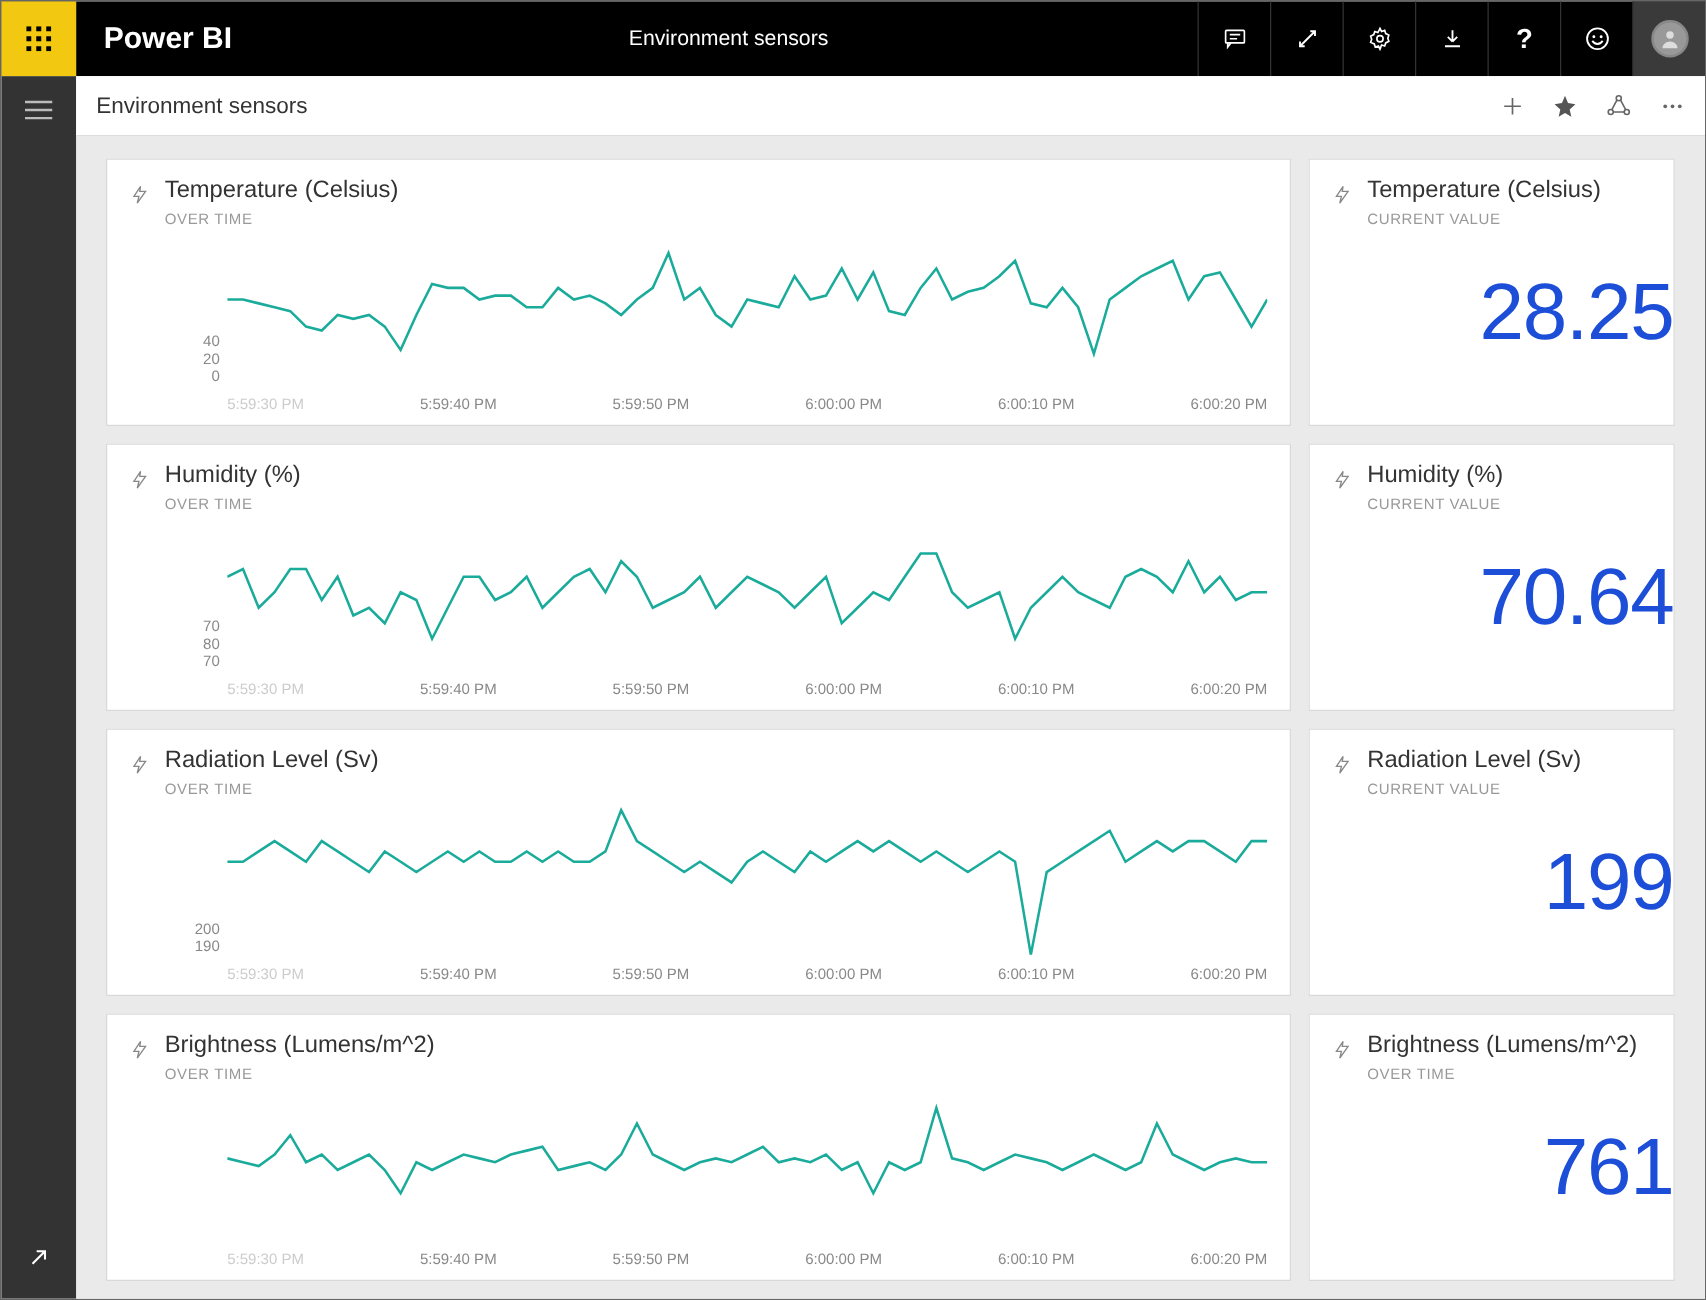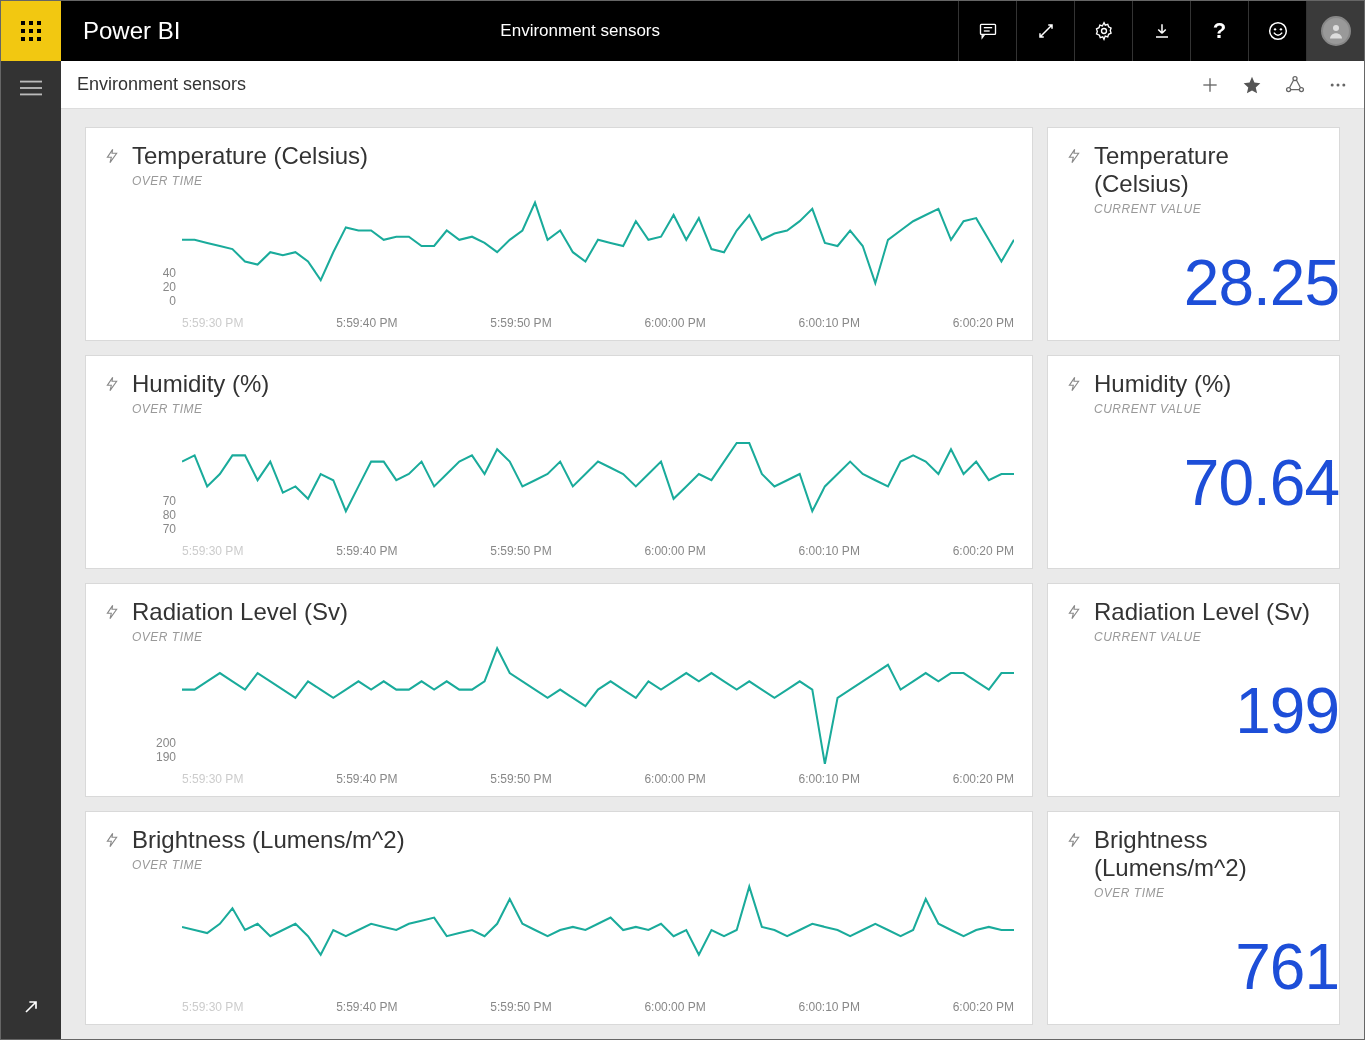--- a/index.html
+++ b/index.html
@@ -5,21 +5,21 @@
 * { box-sizing: border-box; margin: 0; padding: 0; }
 body {
   width: 1365px; height: 1040px;
   font-family: "Segoe UI", -apple-system, sans-serif;
   background: #fff; overflow: hidden;
   border: 1px solid #666;
 }
 
 .topbar { display: flex; height: 60px; background: #000; color: #fff; align-items: stretch; }
 .app-launcher { width: 60px; background: #f2c811; display:flex; align-items:center; justify-content:center; cursor:pointer; }
-.brand { font-size: 24px; font-weight: 400; color:#fff; padding: 0 22px; display:flex; align-items:center; }
+.brand { font-size: 24px; font-weight: 700; color:#fff; padding: 0 22px; display:flex; align-items:center; }
 .doc-title { flex:1; display:flex; align-items:center; justify-content:center; font-size:17px; font-weight:300; color:#fff; }
 .tb-actions { display:flex; }
 .tb-btn { width:58px; border-left:1px solid #333; display:flex; align-items:center; justify-content:center; cursor:pointer; color:#fff; }
 .tb-btn.avatar-cell { background:#3a3a3a; }
 .avatar-circle { width:30px; height:30px; border-radius:50%; background:#999; border:2px solid #888; display:flex;align-items:center;justify-content:center; }
 
 .lower { display:flex; height: calc(100% - 60px); }
 .side-rail { width:60px; background:#333; display:flex; flex-direction:column; align-items:center; justify-content:space-between; padding:18px 0; }
 .hamburger, .popout { color:#bbb; cursor:pointer; }
 .content { flex:1; display:flex; flex-direction:column; background:#eaeaea; }
@@ -30,22 +30,22 @@
 .sb-btn { cursor:pointer; display:flex; align-items:center; }
 
 .dash { flex:1; padding:18px 24px; overflow:auto; }
 .row { display:flex; gap:14px; margin-bottom:14px; }
 .tile { background:#fff; border:1px solid #d9d9d9; position:relative; }
 .tile.wide { flex: 0 0 948px; height:214px; }
 .tile.narrow { flex:1; height:214px; }
 .tile-head { display:flex; align-items:flex-start; padding:14px 18px 0 18px; gap:12px; }
 .bolt { color:#888; margin-top:4px; }
 .tile-titles { display:flex; flex-direction:column; }
-.tile-title { font-size:24px; font-weight:300; color:#333; }
-.tile-sub { font-size:12px; font-weight:400; color:#999; letter-spacing:0.5px; margin-top:4px;font-style:italic; }
+.tile-title { font-size:19px; font-weight:300; color:#333; }
+.tile-sub { font-size:12px; font-weight:400; color:#999; letter-spacing:0.5px; margin-top:4px; }
 .big-value { font-size:64px; font-weight:300; color:#1d4ed8; text-align:right; margin-top:30px; letter-spacing:-1px; }
 
 .chart-wrap { position:absolute; left:96px; right:18px; top:56px; bottom:32px; }
 .y-ticks { position:absolute; left:-6px; top:0; bottom:0; width:50px; display:flex; flex-direction:column; justify-content:flex-end; font-size:12px; color:#888; text-align:right; transform:translateX(-50px); }
 .x-ticks { position:absolute; left:0; right:0; bottom:-22px; display:flex; justify-content:space-between; font-size:12px; color:#888;margin-top:46px; }
 .x-ticks span:first-child{ color:#ccc; }
 svg.plot { width:100%; height:100%; }
 svg.plot polyline { fill:none; stroke:#1aab9b; stroke-width:2; }
 .g3x3 rect{ fill:#000; }
 </style>

